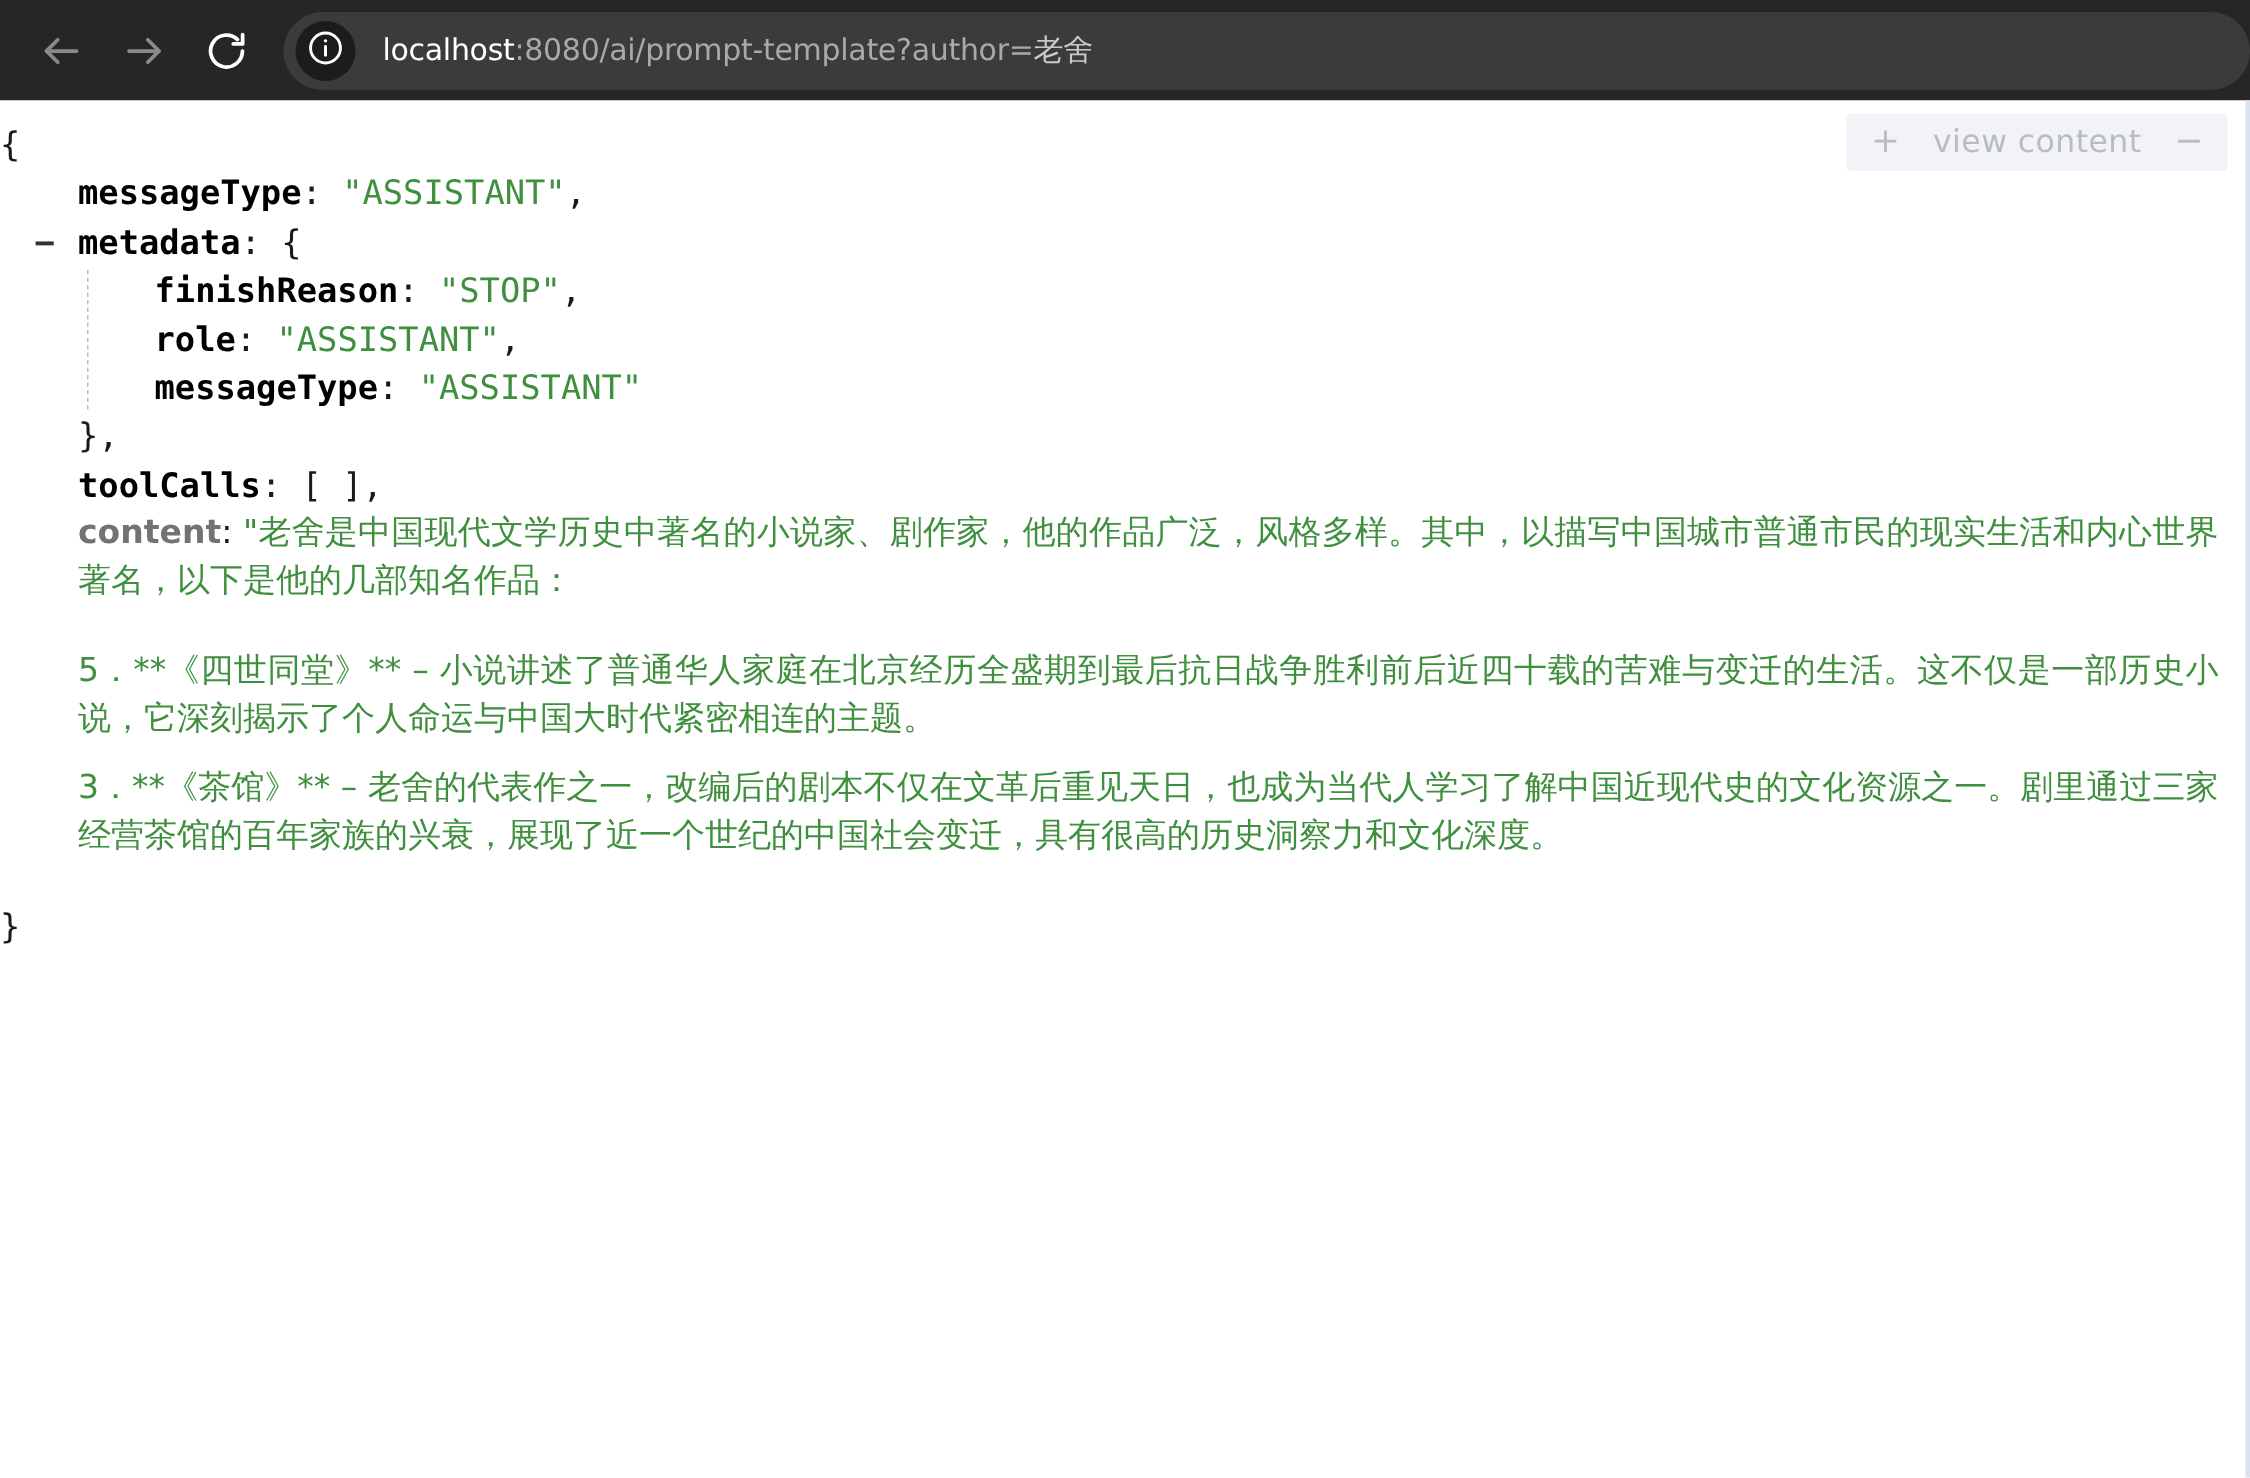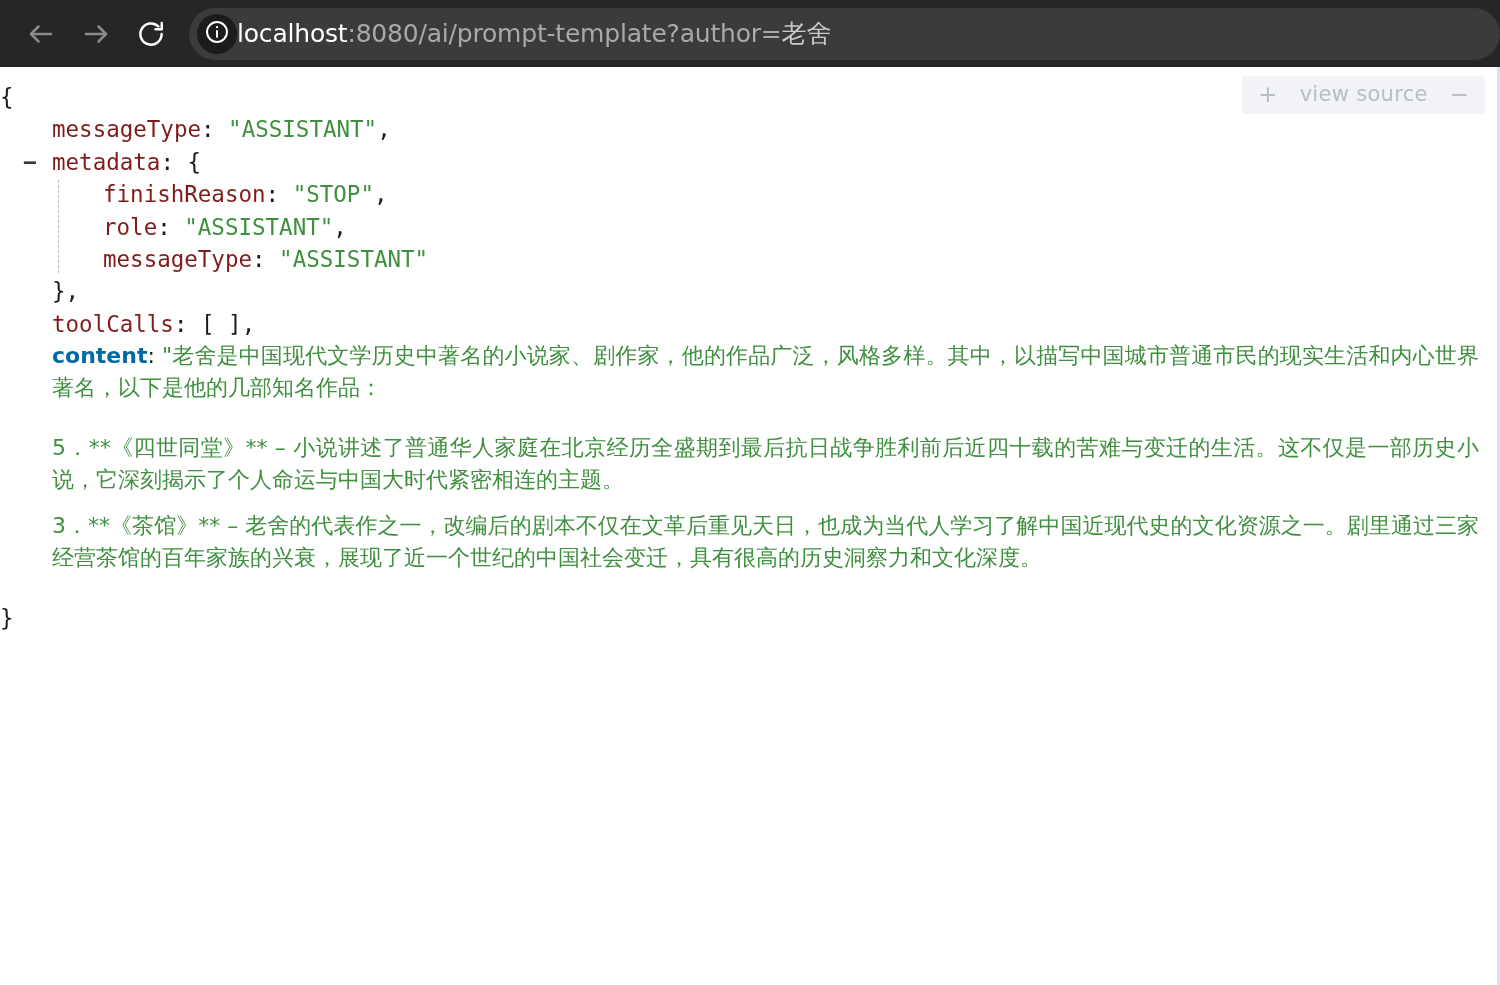--- a/index.html
+++ b/index.html
@@ -44,22 +44,23 @@
   }
   .site-info {
     width: 40px; height: 40px;
     border-radius: 50%;
     background: #1c1c1c;
     display: flex; align-items: center; justify-content: center;
     flex: 0 0 auto;
     color: #ffffff;
   }
   .url-text {
-    font-family: "DejaVu Sans", sans-serif;
-    font-size: 25px;
+    margin-left: 18px;
+    font-family: "DejaVu Sans", sans-serif;
+    font-size: 20px;
     letter-spacing: -0.2px;
     color: #a9a9a9;
     white-space: nowrap;
     overflow: hidden;
   }
   .url-text .host { color: #ffffff; }
   .url-text .param-val { color: #c9c9c9; }
 
   
   .viewport {
@@ -75,21 +76,21 @@
   .json-root {
     position: relative;
     padding: 14px 10px 0 0;
     font-family: "DejaVu Sans Mono", monospace;
     font-size: 22.5px;
     line-height: 32.4px;
     color: #1a1a1a;
   }
 
   .line { white-space: pre; }
-  .key { color: #7f1d1d; font-weight: normal; }
+  .key { color: #000000; font-weight: bold; }
   .str { color: #3f8f3f; }
   .punct { color: #1a1a1a; }
 
   .indent1 { padding-left: 52px; }
   .indent2 { padding-left: 103px; }
 
   .collapse-toggle {
     position: absolute;
     left: 23px;
     color: #333;
@@ -102,21 +103,21 @@
     position: absolute;
     left: 58px;
     top: 2px;
     bottom: 2px;
     border-left: 1px dashed #bdbdbd;
   }
 
   
   .content-line { padding-left: 52px; }
   .content-key {
-    color: #0369a1;
+    color: #737373;
     font-weight: bold;
   }
   .content-body {
     color: #3f8f3f;
     font-family: "DejaVu Sans", sans-serif;
     font-size: 22px;
     line-height: 31px;
   }
   .para {
     color: #3f8f3f;
@@ -205,21 +206,21 @@
       </span>
     </div>
     <div class="url-text"><span class="host">localhost</span><span>:8080/ai/prompt-template?author=</span><span class="param-val">老舍</span></div>
   </div>
 </div>
 
 <div class="viewport">
 
   <div class="view-source">
     <span class="vs-sign">+</span>
-    <span class="vs-label">view source</span>
+    <span class="vs-label">view content</span>
     <span class="vs-sign">−</span>
   </div>
 
   <div class="json-root">
 
     <div class="line">{</div>
 
     <div class="line indent1"><span class="key">messageType</span><span class="punct">: </span><span class="str">"ASSISTANT"</span><span class="punct">,</span></div>
 
     <div class="nested-block">

